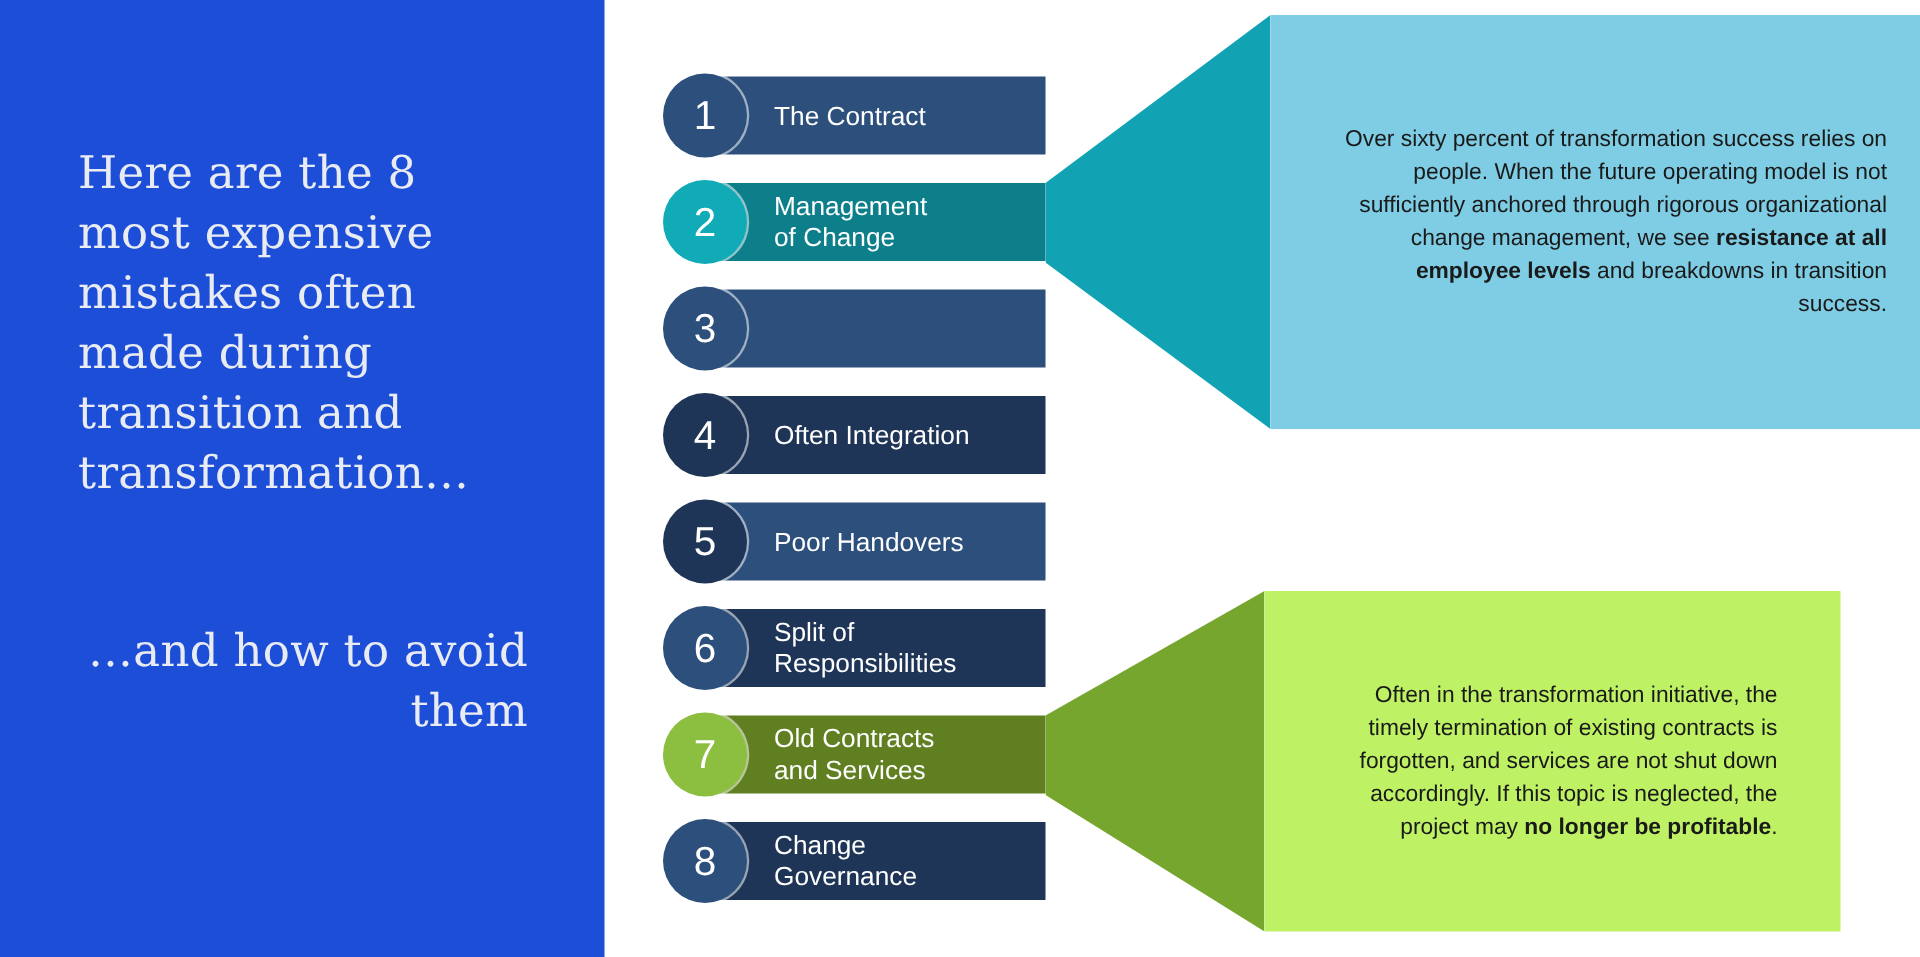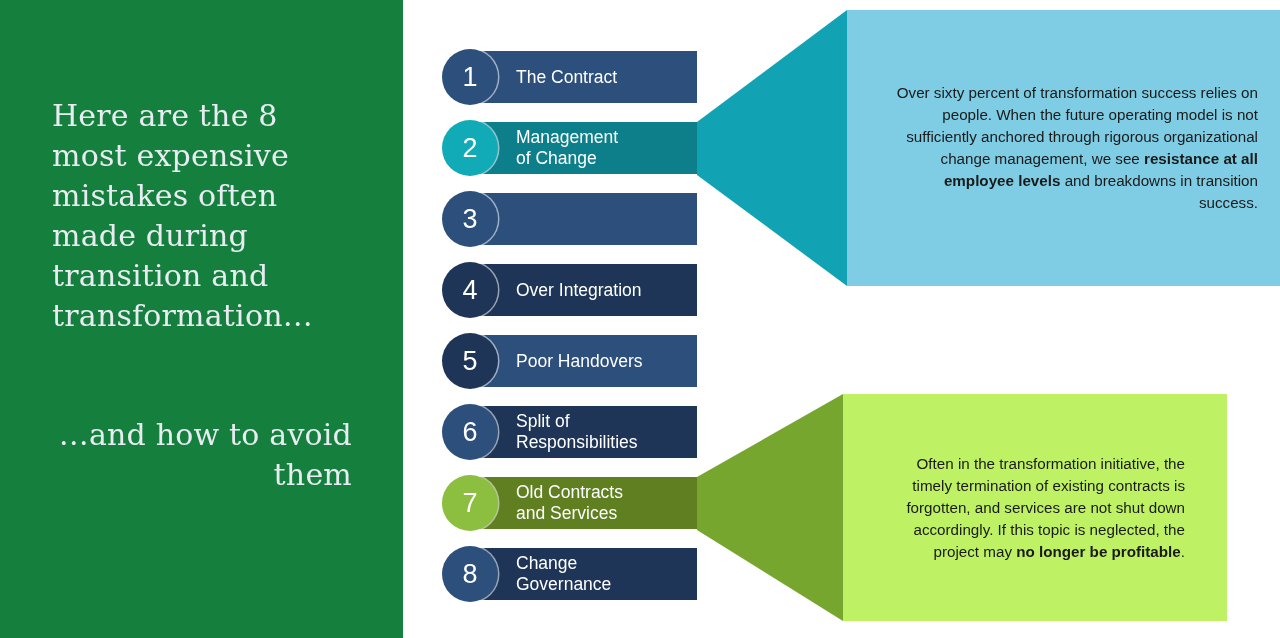--- a/index.html
+++ b/index.html
@@ -123,21 +123,21 @@
     line-height: 22px;
     font-family: "Liberation Sans", sans-serif;
   }
   .callout b { font-weight: bold; }
 </style>
 </head>
 <body>
 
 <div id="slide" style="background: rgb(255, 255, 255);">
 
-  <div id="left-panel" style="background: #15803d;">
+  <div id="left-panel" style="background: #1d4ed8;">
     <div class="headline">Here are the 8 most expensive mistakes often made during transition and transformation…</div>
     <div class="subline">…and how to avoid them</div>
   </div>
 
   <div class="pointer" id="pointer-1" style="left:697px; top:10px; width:150px; height:276px;">
     <svg width="150" height="276" viewBox="0 0 150 276">
       <polygon id="ptr1-poly" points="0,112 150,0 150,276 0,165" fill="#11a3b4"></polygon>
     </svg>
   </div>
 
@@ -180,21 +180,21 @@
         <div class="row-circle" style="background: rgb(17, 171, 184);">2</div>
       </div>
       <div class="row" style="top: 193px;">
         <div class="row-bar" style="background: rgb(44, 79, 124);"></div>
         <div class="row-circle" style="background: rgb(44, 79, 124);">3</div>
       </div>
       <div class="row" style="top: 264px;">
         <div class="row-bar" style="background: rgb(30, 53, 87);"></div>
         <div class="row-label">
           <div>
-            <span>Over Integration</span>
+            <span>Often Integration</span>
           </div>
         </div>
         <div class="row-circle" style="background: rgb(30, 53, 87);">4</div>
       </div>
       <div class="row" style="top: 335px;">
         <div class="row-bar" style="background: rgb(44, 79, 124);"></div>
         <div class="row-label">
           <div>
             <span>Poor Handovers</span>
           </div>

